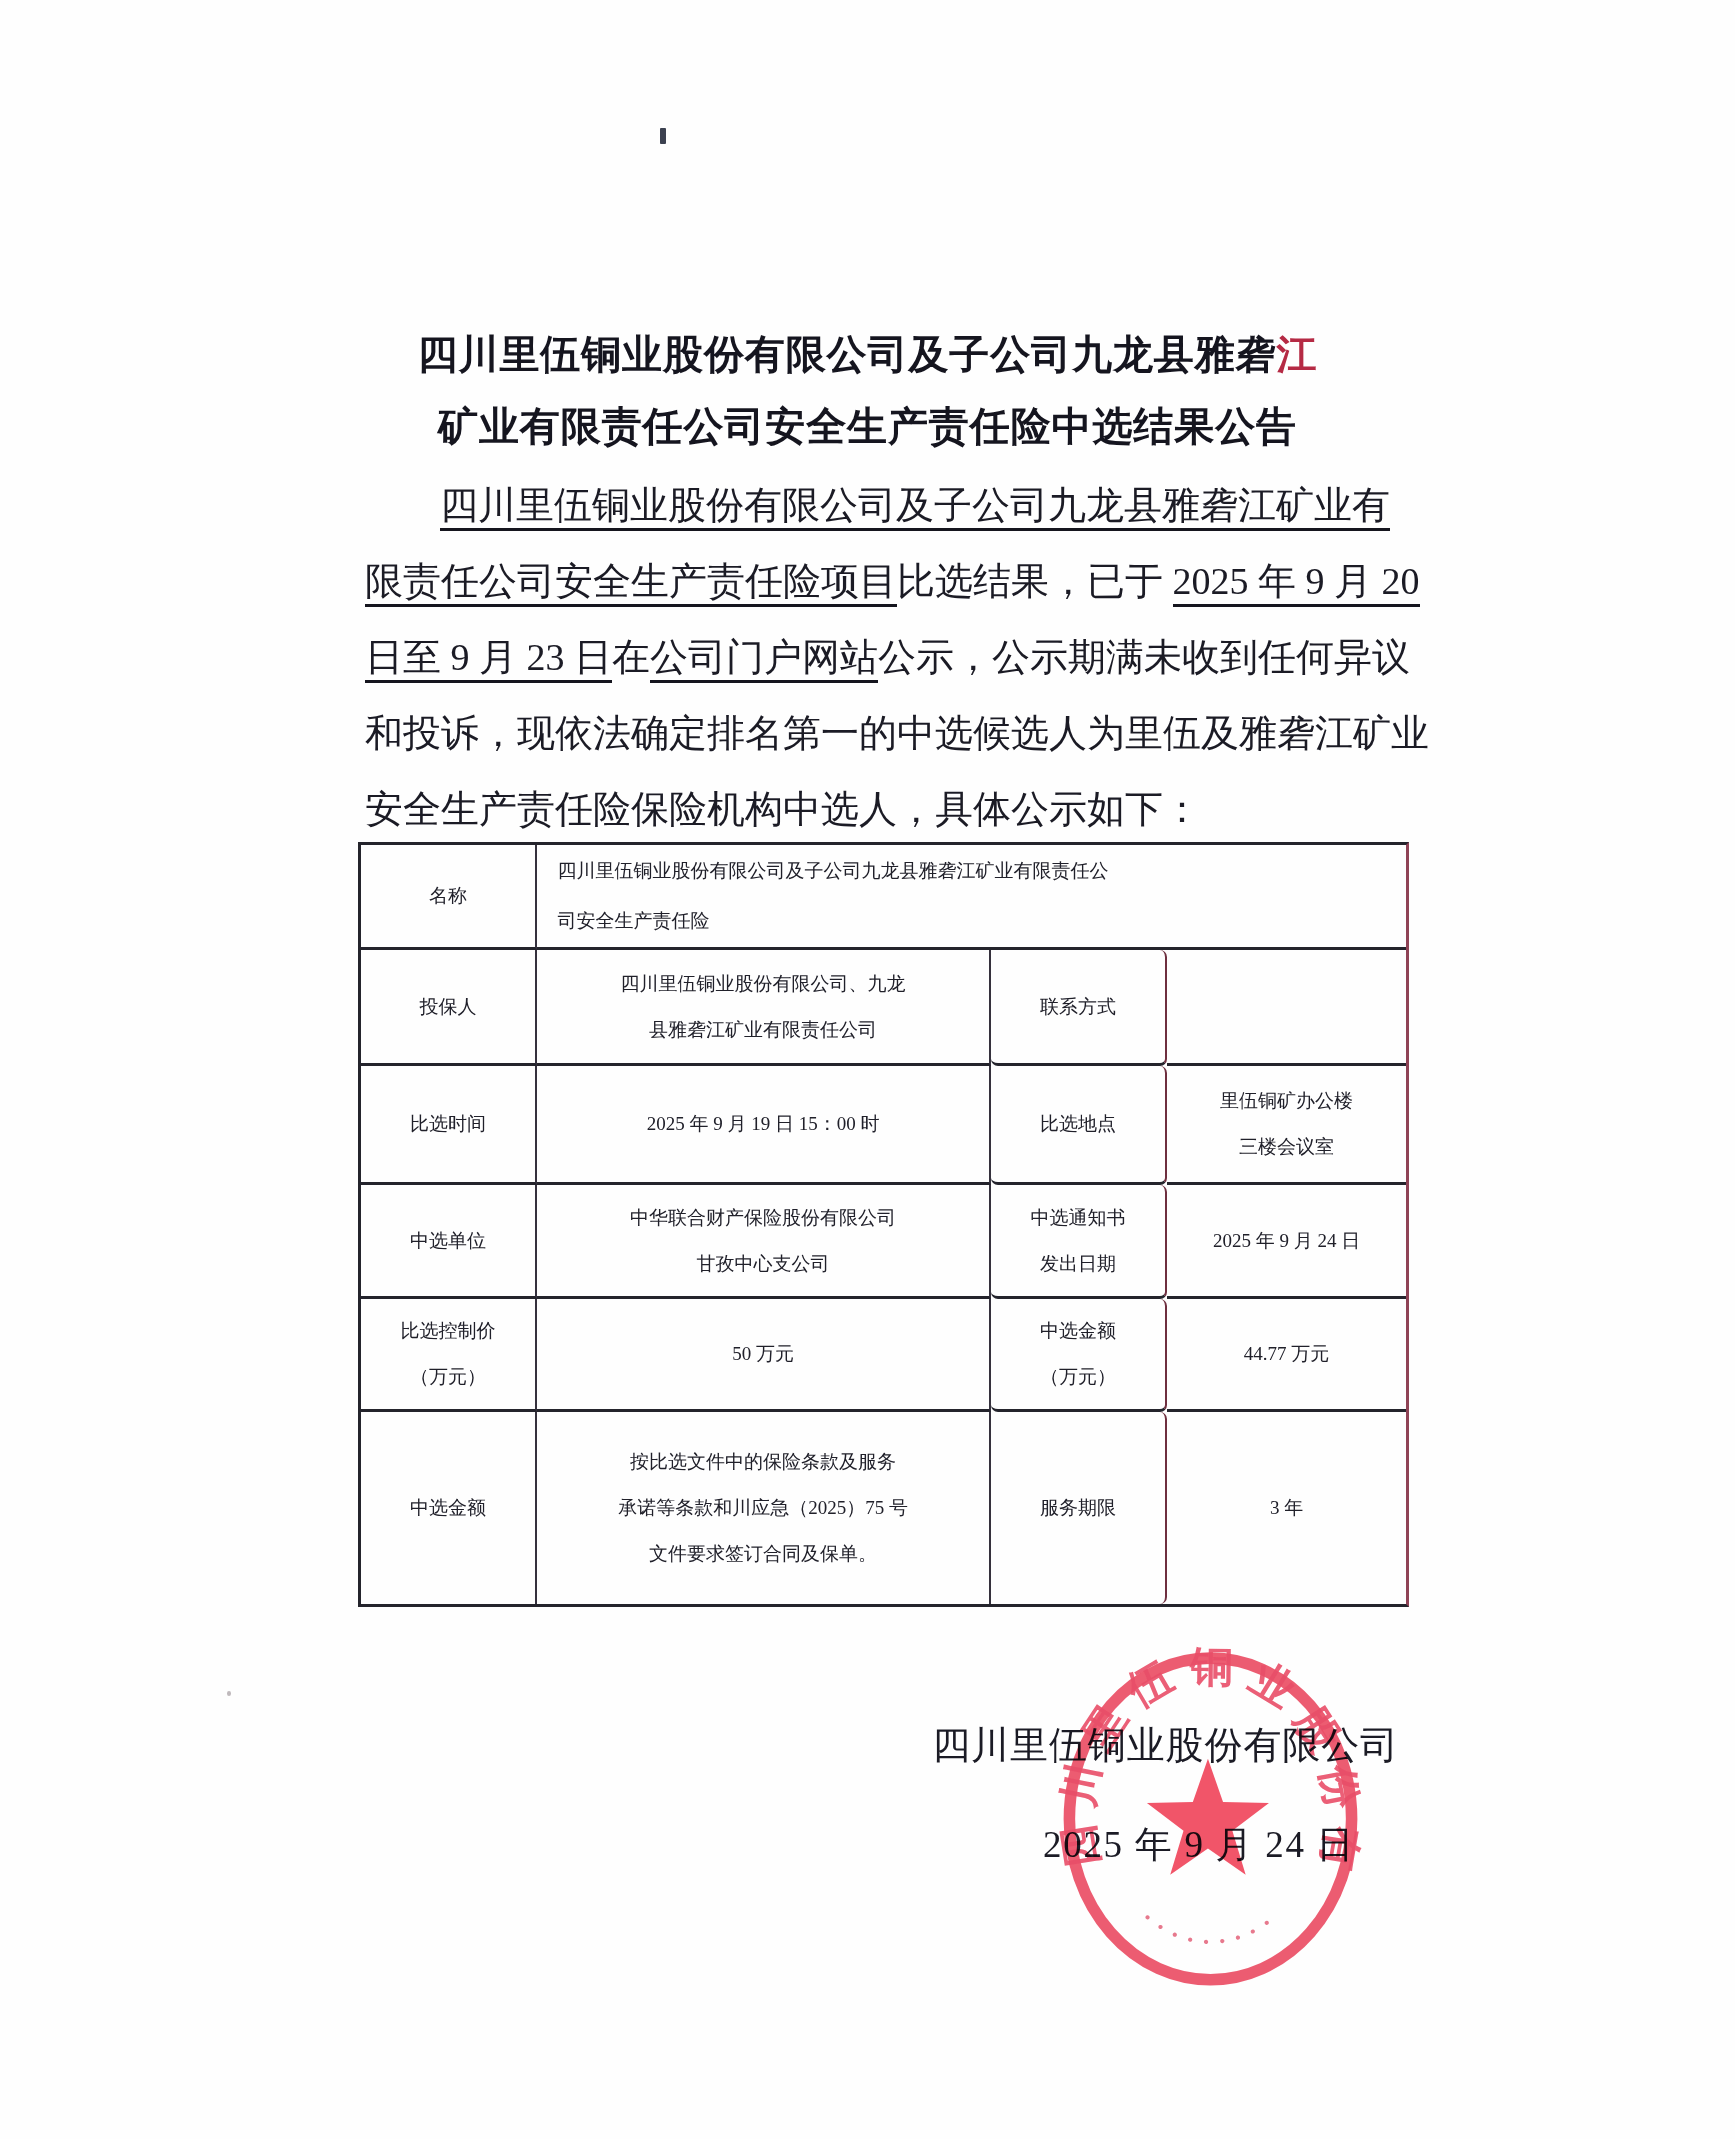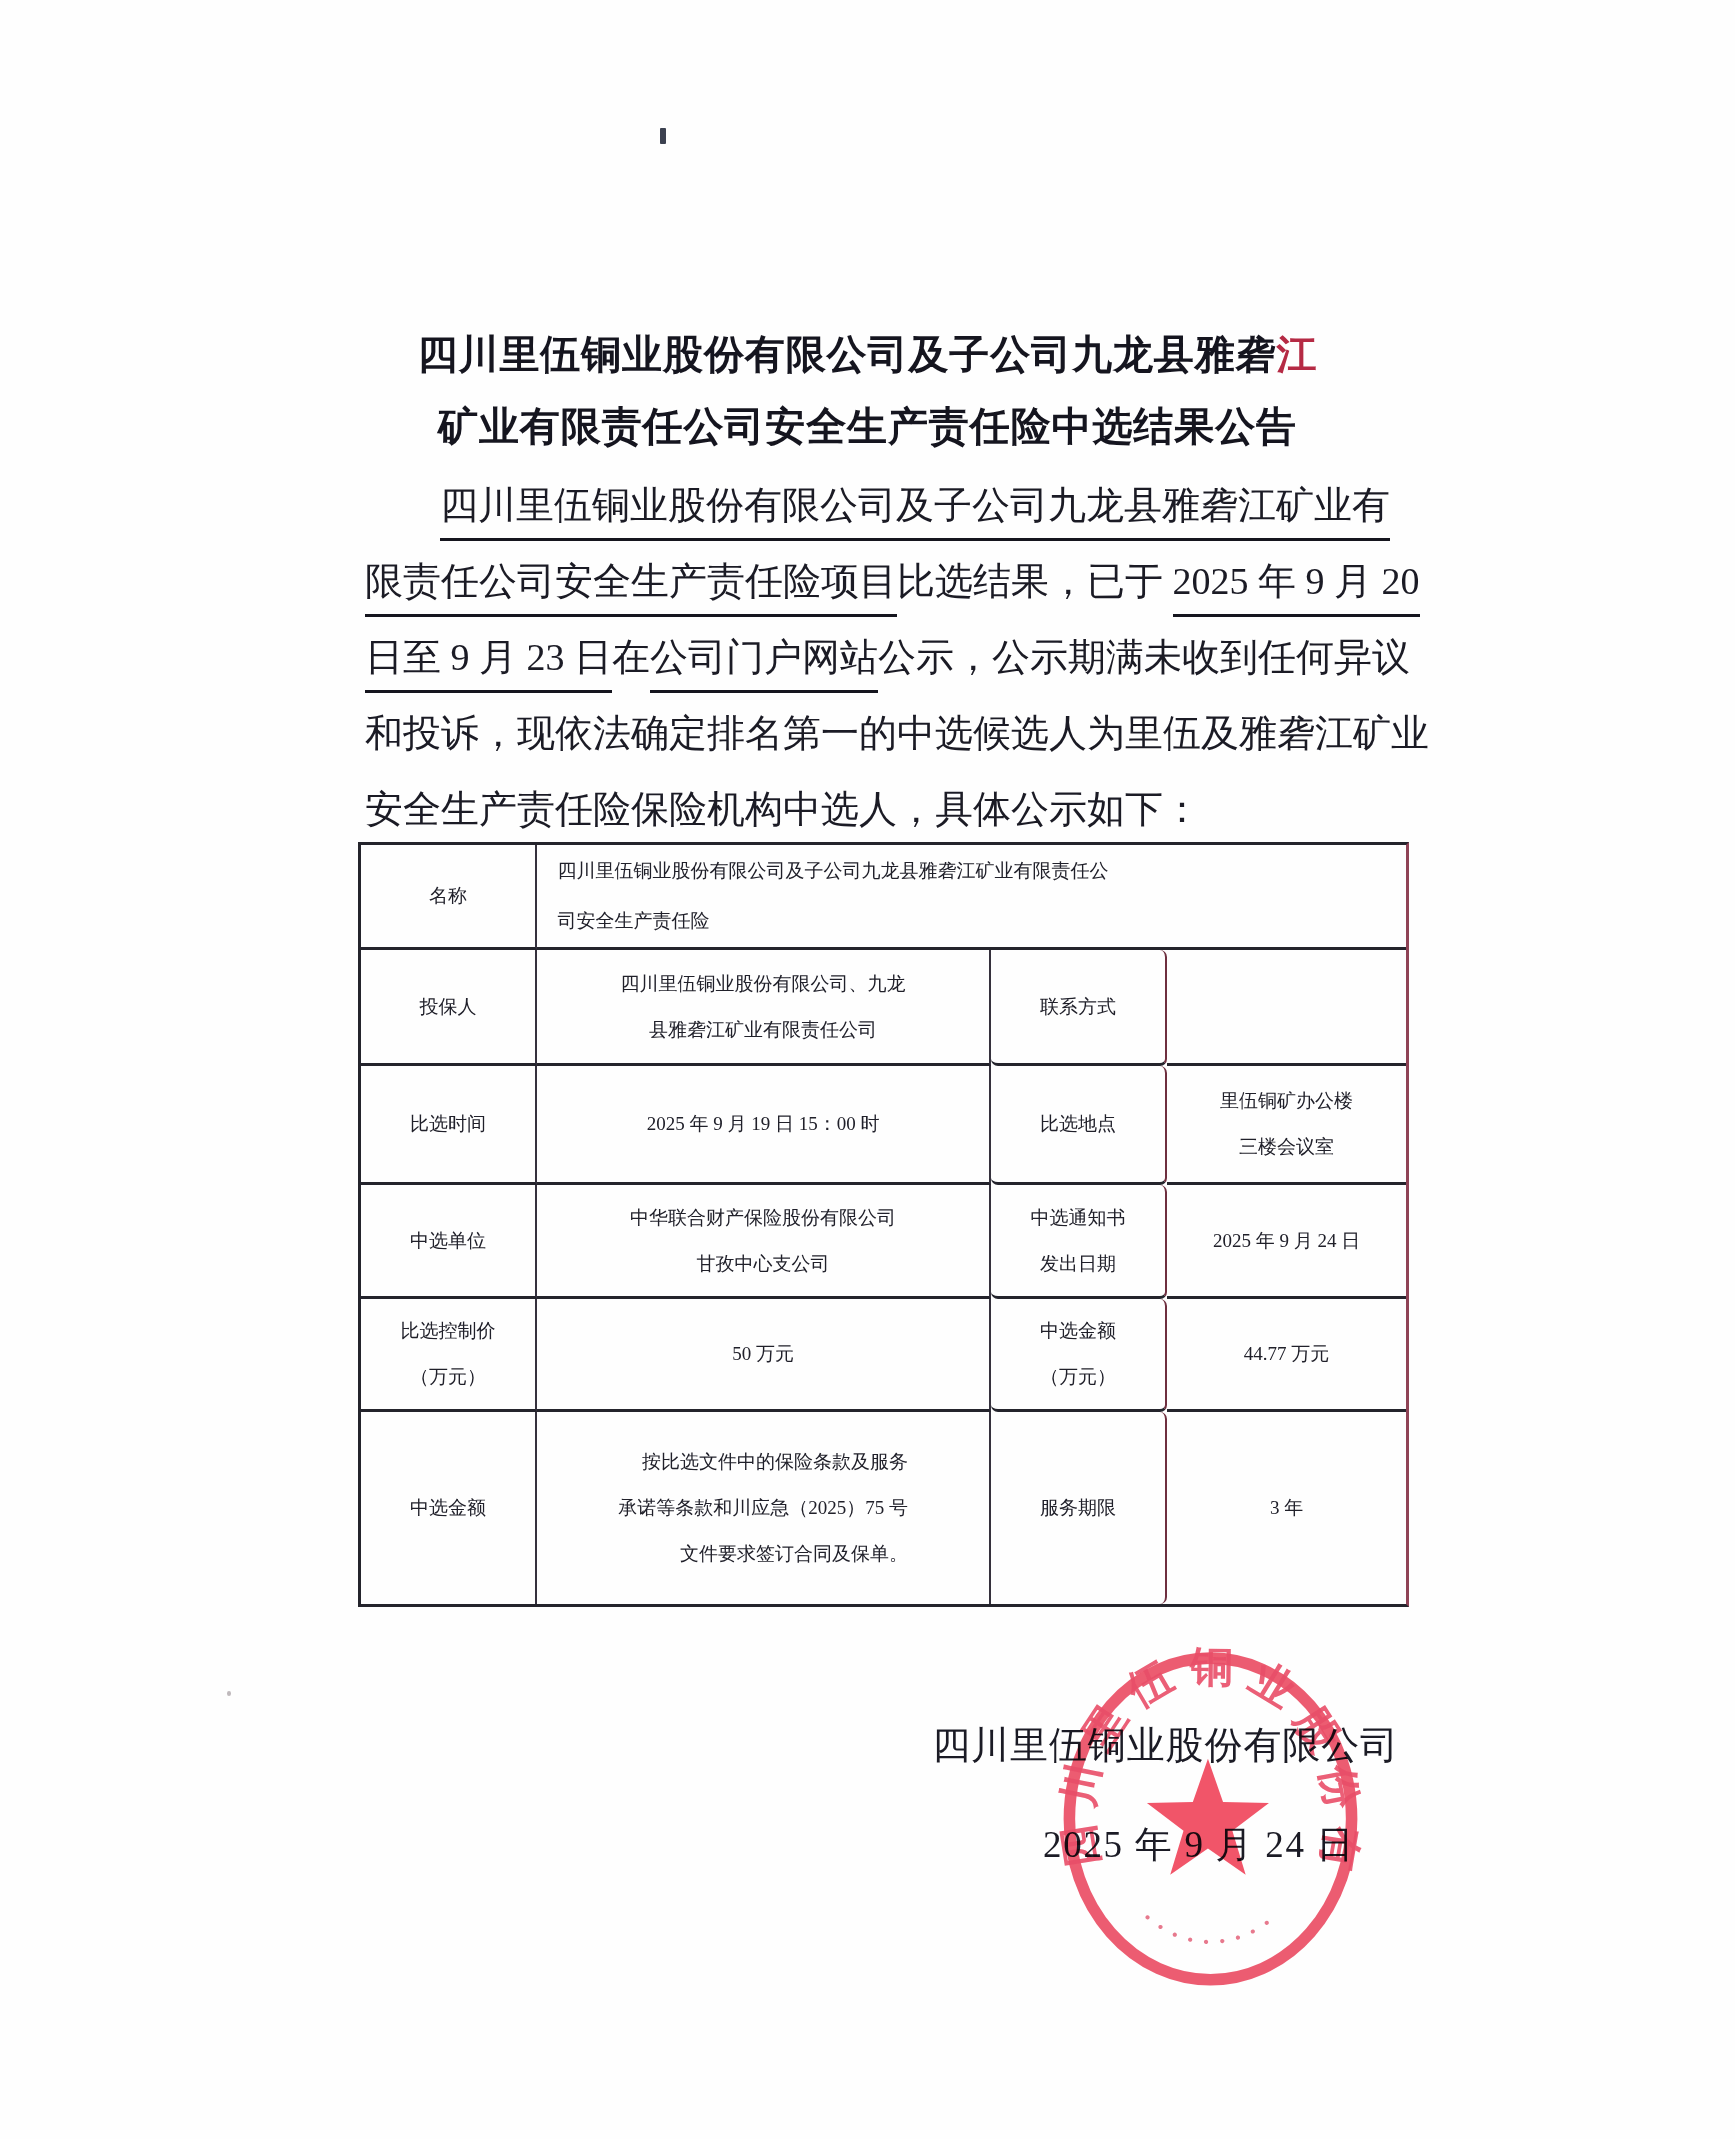--- a/index.html
+++ b/index.html
@@ -15,34 +15,34 @@
   
   .title{position:absolute;left:354px;top:318px;width:1027px;text-align:center;
     font-family:"Liberation Sans","DejaVu Sans",sans-serif;font-weight:700;
     font-size:40px;line-height:72px;color:#15151f;letter-spacing:0.9px;white-space:nowrap;}
   .title .red{color:#b52a44;}
   
   .para{position:absolute;left:365px;top:467px;width:1070px;font-size:38px;
     line-height:76px;color:#1b1b25;}
   .para .line{white-space:nowrap;height:76px;}
   .indent{display:inline-block;width:75px;}
-  .u{border-bottom:3.9px solid #15151e;padding-bottom:12px;}
+  .u{border-bottom:3.9px solid #15151e;padding-bottom:2px;}
   
   .tbl{position:absolute;left:358px;top:842px;width:1051px;height:765px;
     display:grid;box-sizing:border-box;
     grid-template-columns:176px 454px 176px 239px;
     grid-template-rows:105px 116px 119px 114px 113px 192px;
     border:3.4px solid #24242c;border-right:3px solid #8f4356;}
   .cell{box-sizing:border-box;display:flex;align-items:center;justify-content:center;
     text-align:center;font-size:19px;line-height:46px;color:#20202a;
     border-bottom:3.4px solid #24242c;border-right:2.1px solid #35313d;
     white-space:pre-line;padding:4.3px 12px;}
   .cell.maroon{border-right:2.1px solid #6e2f3f;border-radius:7px;}
   .cell.last{border-right:none;}
-  .cell.bottom{border-bottom:none;text-align:right;}
+  .cell.bottom{border-bottom:none;}
   .cell.span3{grid-column:2 / 5;justify-content:flex-start;text-align:left;
     padding:4.3px 20.5px;line-height:50px;}
   
   .sig-company{position:absolute;right:337px;top:1720px;font-size:38px;color:#1b1b25;
     letter-spacing:0.9px;white-space:nowrap;z-index:2;}
   .sig-date{position:absolute;left:1043px;top:1820px;font-size:37px;color:#1b1b25;
     letter-spacing:1.7px;white-space:nowrap;z-index:2;}
   
   .stamp{position:absolute;left:1048px;top:1630px;width:325px;height:377px;z-index:3;
     mix-blend-mode:multiply;opacity:.93;}

